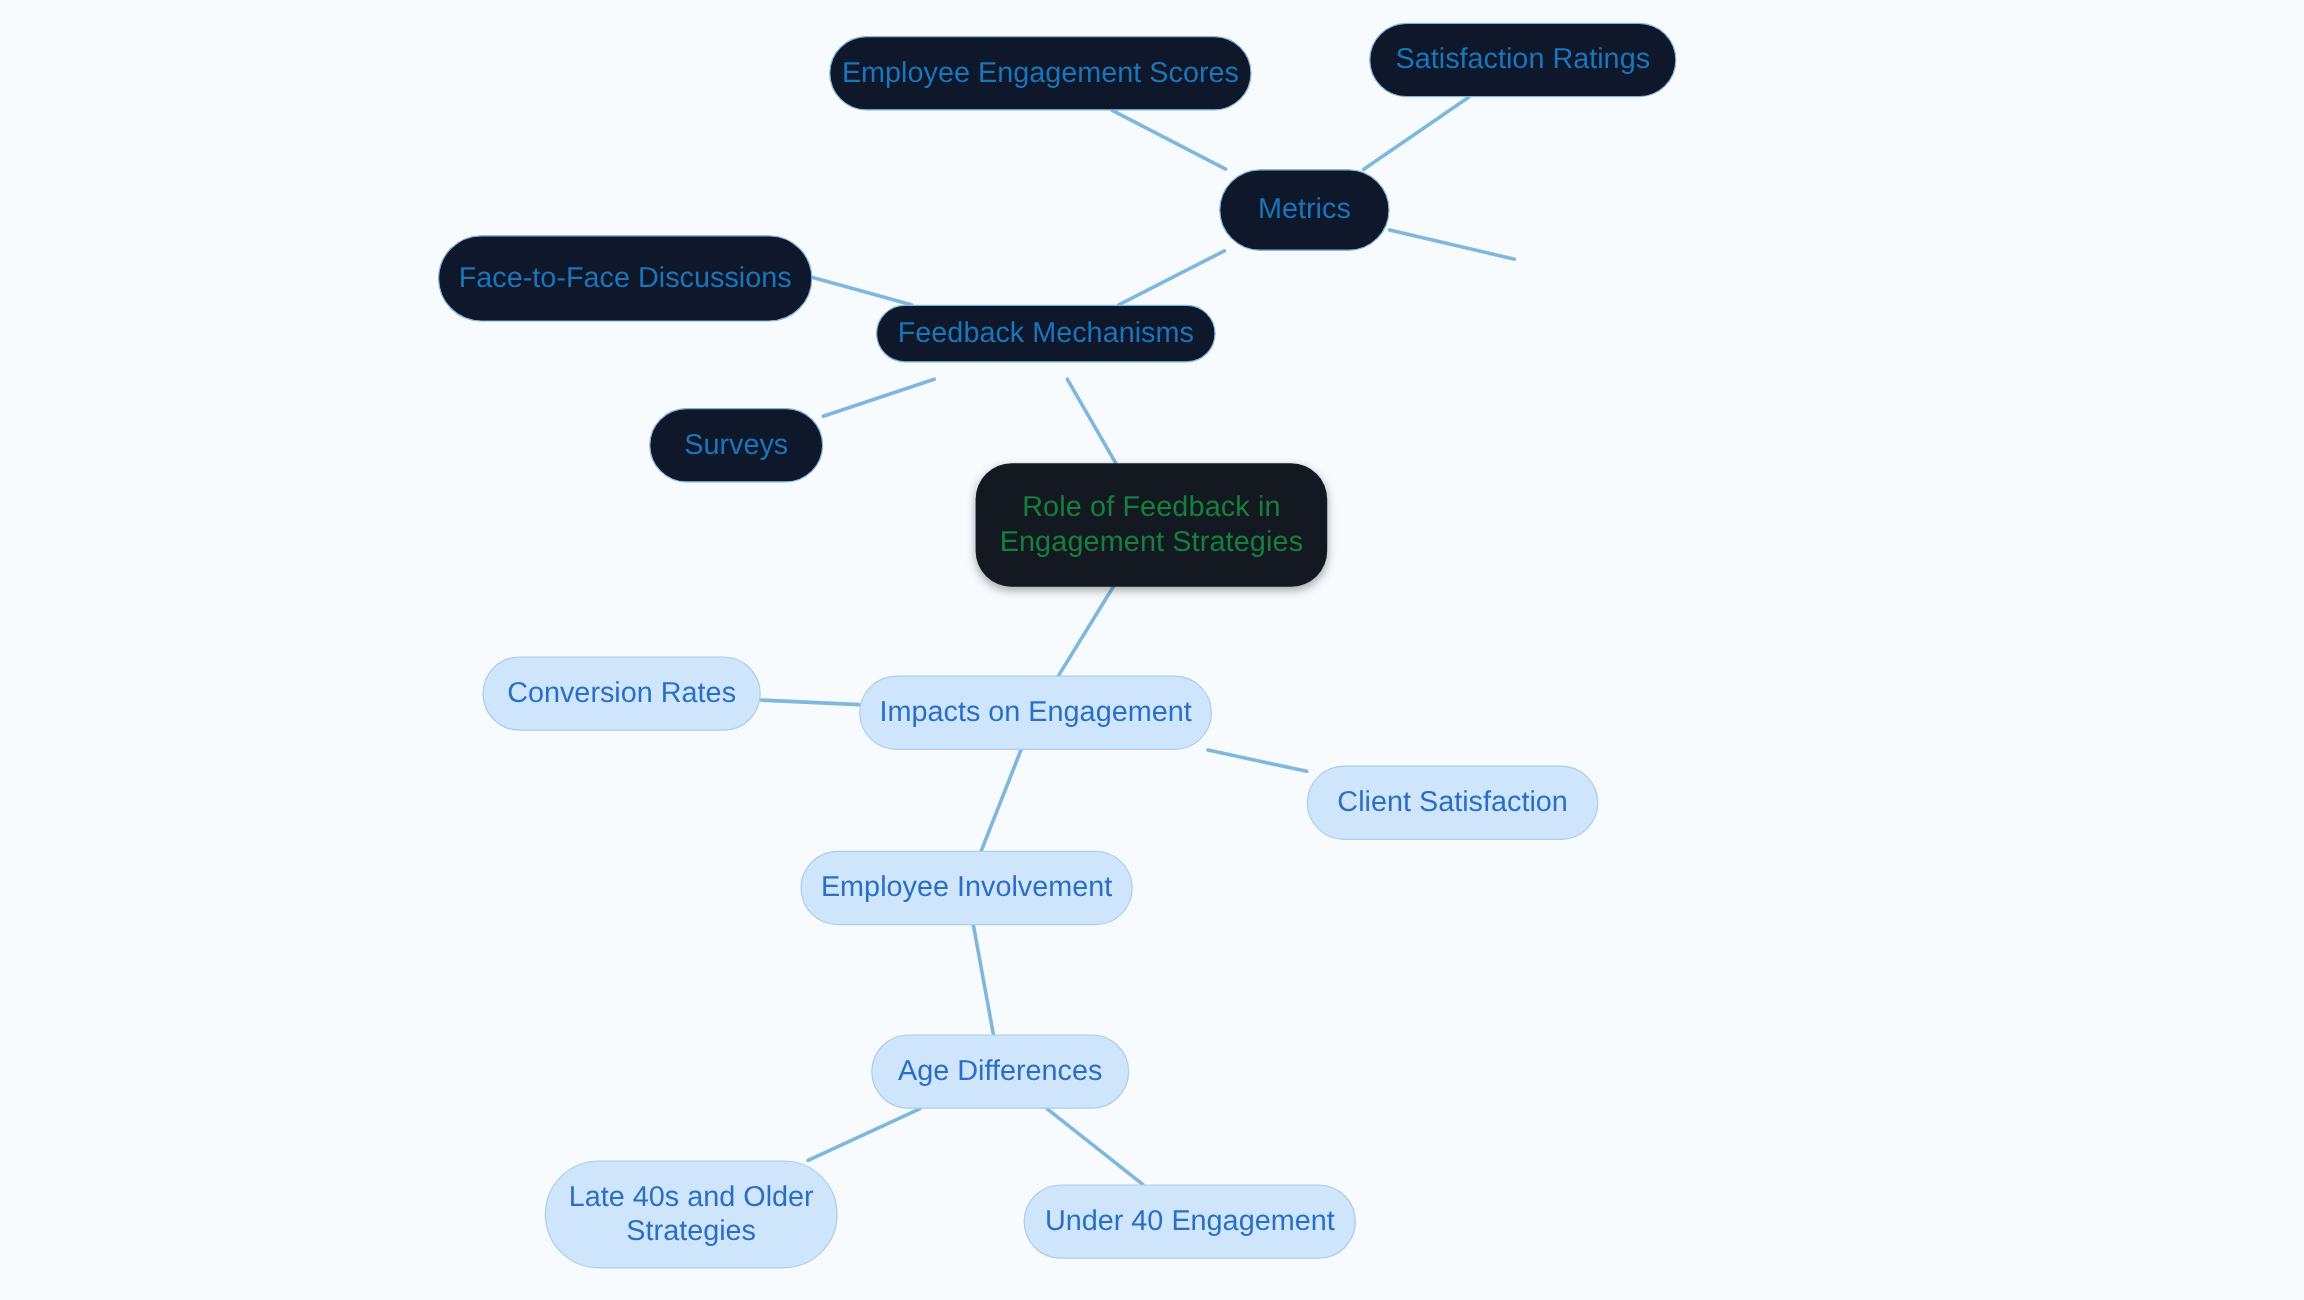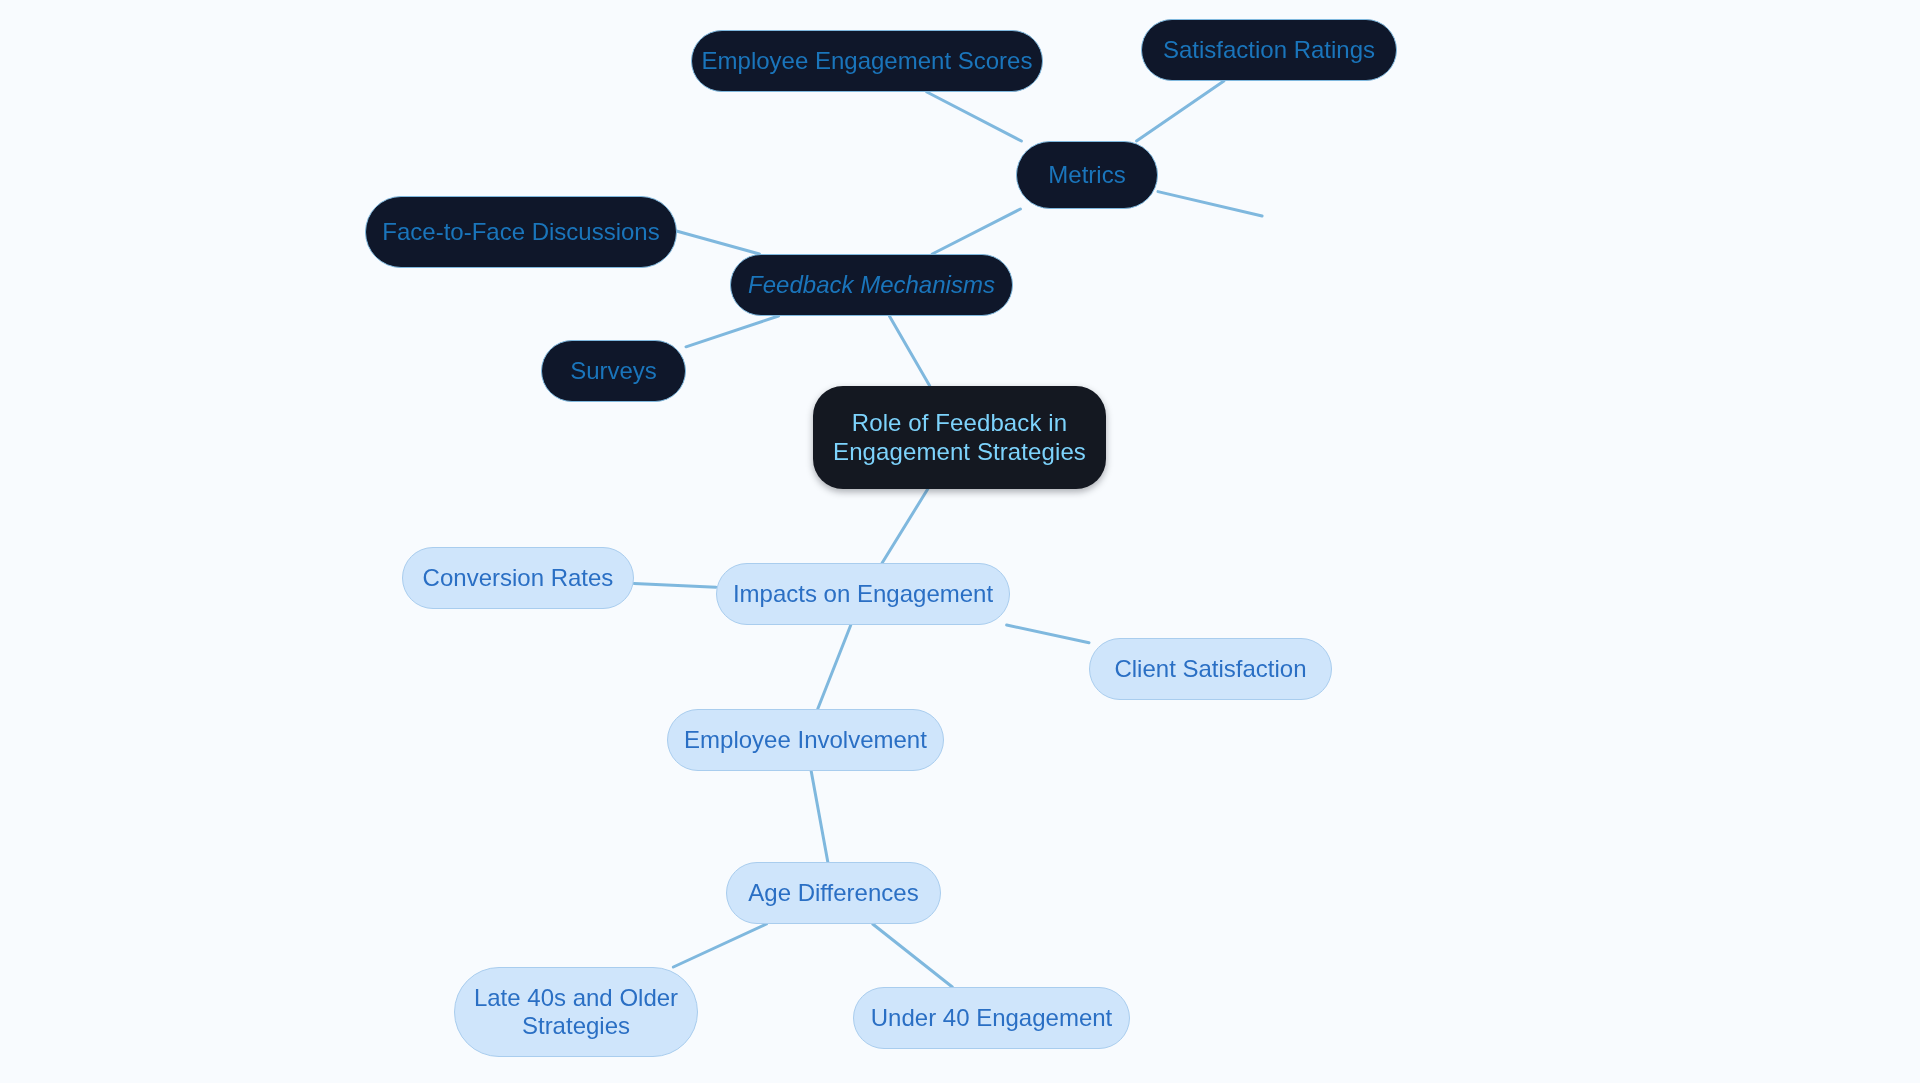--- a/index.html
+++ b/index.html
@@ -32,21 +32,21 @@
     align-items: center;
     justify-content: center;
     text-align: center;
     border-radius: 999px;
     white-space: pre-line;
     line-height: 1.18;
     z-index: 5;
   }
   .node-root {
     background: #141821;
-    color: #7dd3fc;
+    color: #15803d;
     border-radius: 30px;
     font-size: 24px;
     letter-spacing: 0.1px;
     box-shadow: 0 3px 7px rgba(20,24,33,0.34);
     z-index: 8;
   }
   .node-branch {
     background: #0f172a;
     border: 1px solid #7fb8de;
     color: #1a75bb;
@@ -74,21 +74,21 @@
       <line x1="927.7444089456869" y1="489" x2="882.1150159744409" y2="563" stroke="#7fb8de" stroke-width="3" stroke-linecap="round"></line>
       <line x1="716" y1="587.1826086956522" x2="634" y2="583.3797101449276" stroke="#7fb8de" stroke-width="3" stroke-linecap="round"></line>
       <line x1="1006.6333333333333" y1="625" x2="1089" y2="642.7769784172662" stroke="#7fb8de" stroke-width="3" stroke-linecap="round"></line>
       <line x1="850.7910958904109" y1="625" x2="817.7089041095891" y2="709" stroke="#7fb8de" stroke-width="3" stroke-linecap="round"></line>
       <line x1="811.1732026143791" y1="771" x2="827.8267973856209" y2="862" stroke="#7fb8de" stroke-width="3" stroke-linecap="round"></line>
       <line x1="766.4201680672269" y1="924" x2="673.3739495798319" y2="967" stroke="#7fb8de" stroke-width="3" stroke-linecap="round"></line>
       <line x1="872.684" y1="924" x2="952.316" y2="987" stroke="#7fb8de" stroke-width="3" stroke-linecap="round"></line>
     </svg>
 <div class="node node-root" style="left: 813px; top: 386px; width: 293px; height: 103px;">Role of Feedback in
 Engagement Strategies</div>
-    <div class="node node-branch" style="left: 730px; top: 254px; width: 283px; height: 62px; font-style: italic;">Feedback Mechanisms</div>
+    <div class="node node-branch" style="left: 730px; top: 254px; width: 283px; height: 48px;">Feedback Mechanisms</div>
     <div class="node node-branch" style="left: 365px; top: 156px; width: 312px; height: 72px; margin-top: 40px;">Face-to-Face Discussions</div>
     <div class="node node-branch" style="left: 541px; top: 340px; width: 145px; height: 62px;">Surveys</div>
     <div class="node node-branch" style="left: 1016px; top: 141px; width: 142px; height: 68px;">Metrics</div>
     <div class="node node-branch" style="left: 691px; top: 30px; width: 352px; height: 62px;">Employee Engagement Scores</div>
     <div class="node node-branch" style="left: 1141px; top: 19px; width: 256px; height: 62px;">Satisfaction Ratings</div>
     <div class="node node-leaf" style="left: 716px; top: 563px; width: 294px; height: 62px;">Impacts on Engagement</div>
     <div class="node node-leaf" style="left: 402px; top: 547px; width: 232px; height: 62px;">Conversion Rates</div>
     <div class="node node-leaf" style="left: 1089px; top: 638px; width: 243px; height: 62px;">Client Satisfaction</div>
     <div class="node node-leaf" style="left: 726px; top: 862px; width: 215px; height: 62px;">Age Differences</div>
     <div class="node node-leaf" style="left: 667px; top: 709px; width: 277px; height: 62px;">Employee Involvement</div>

